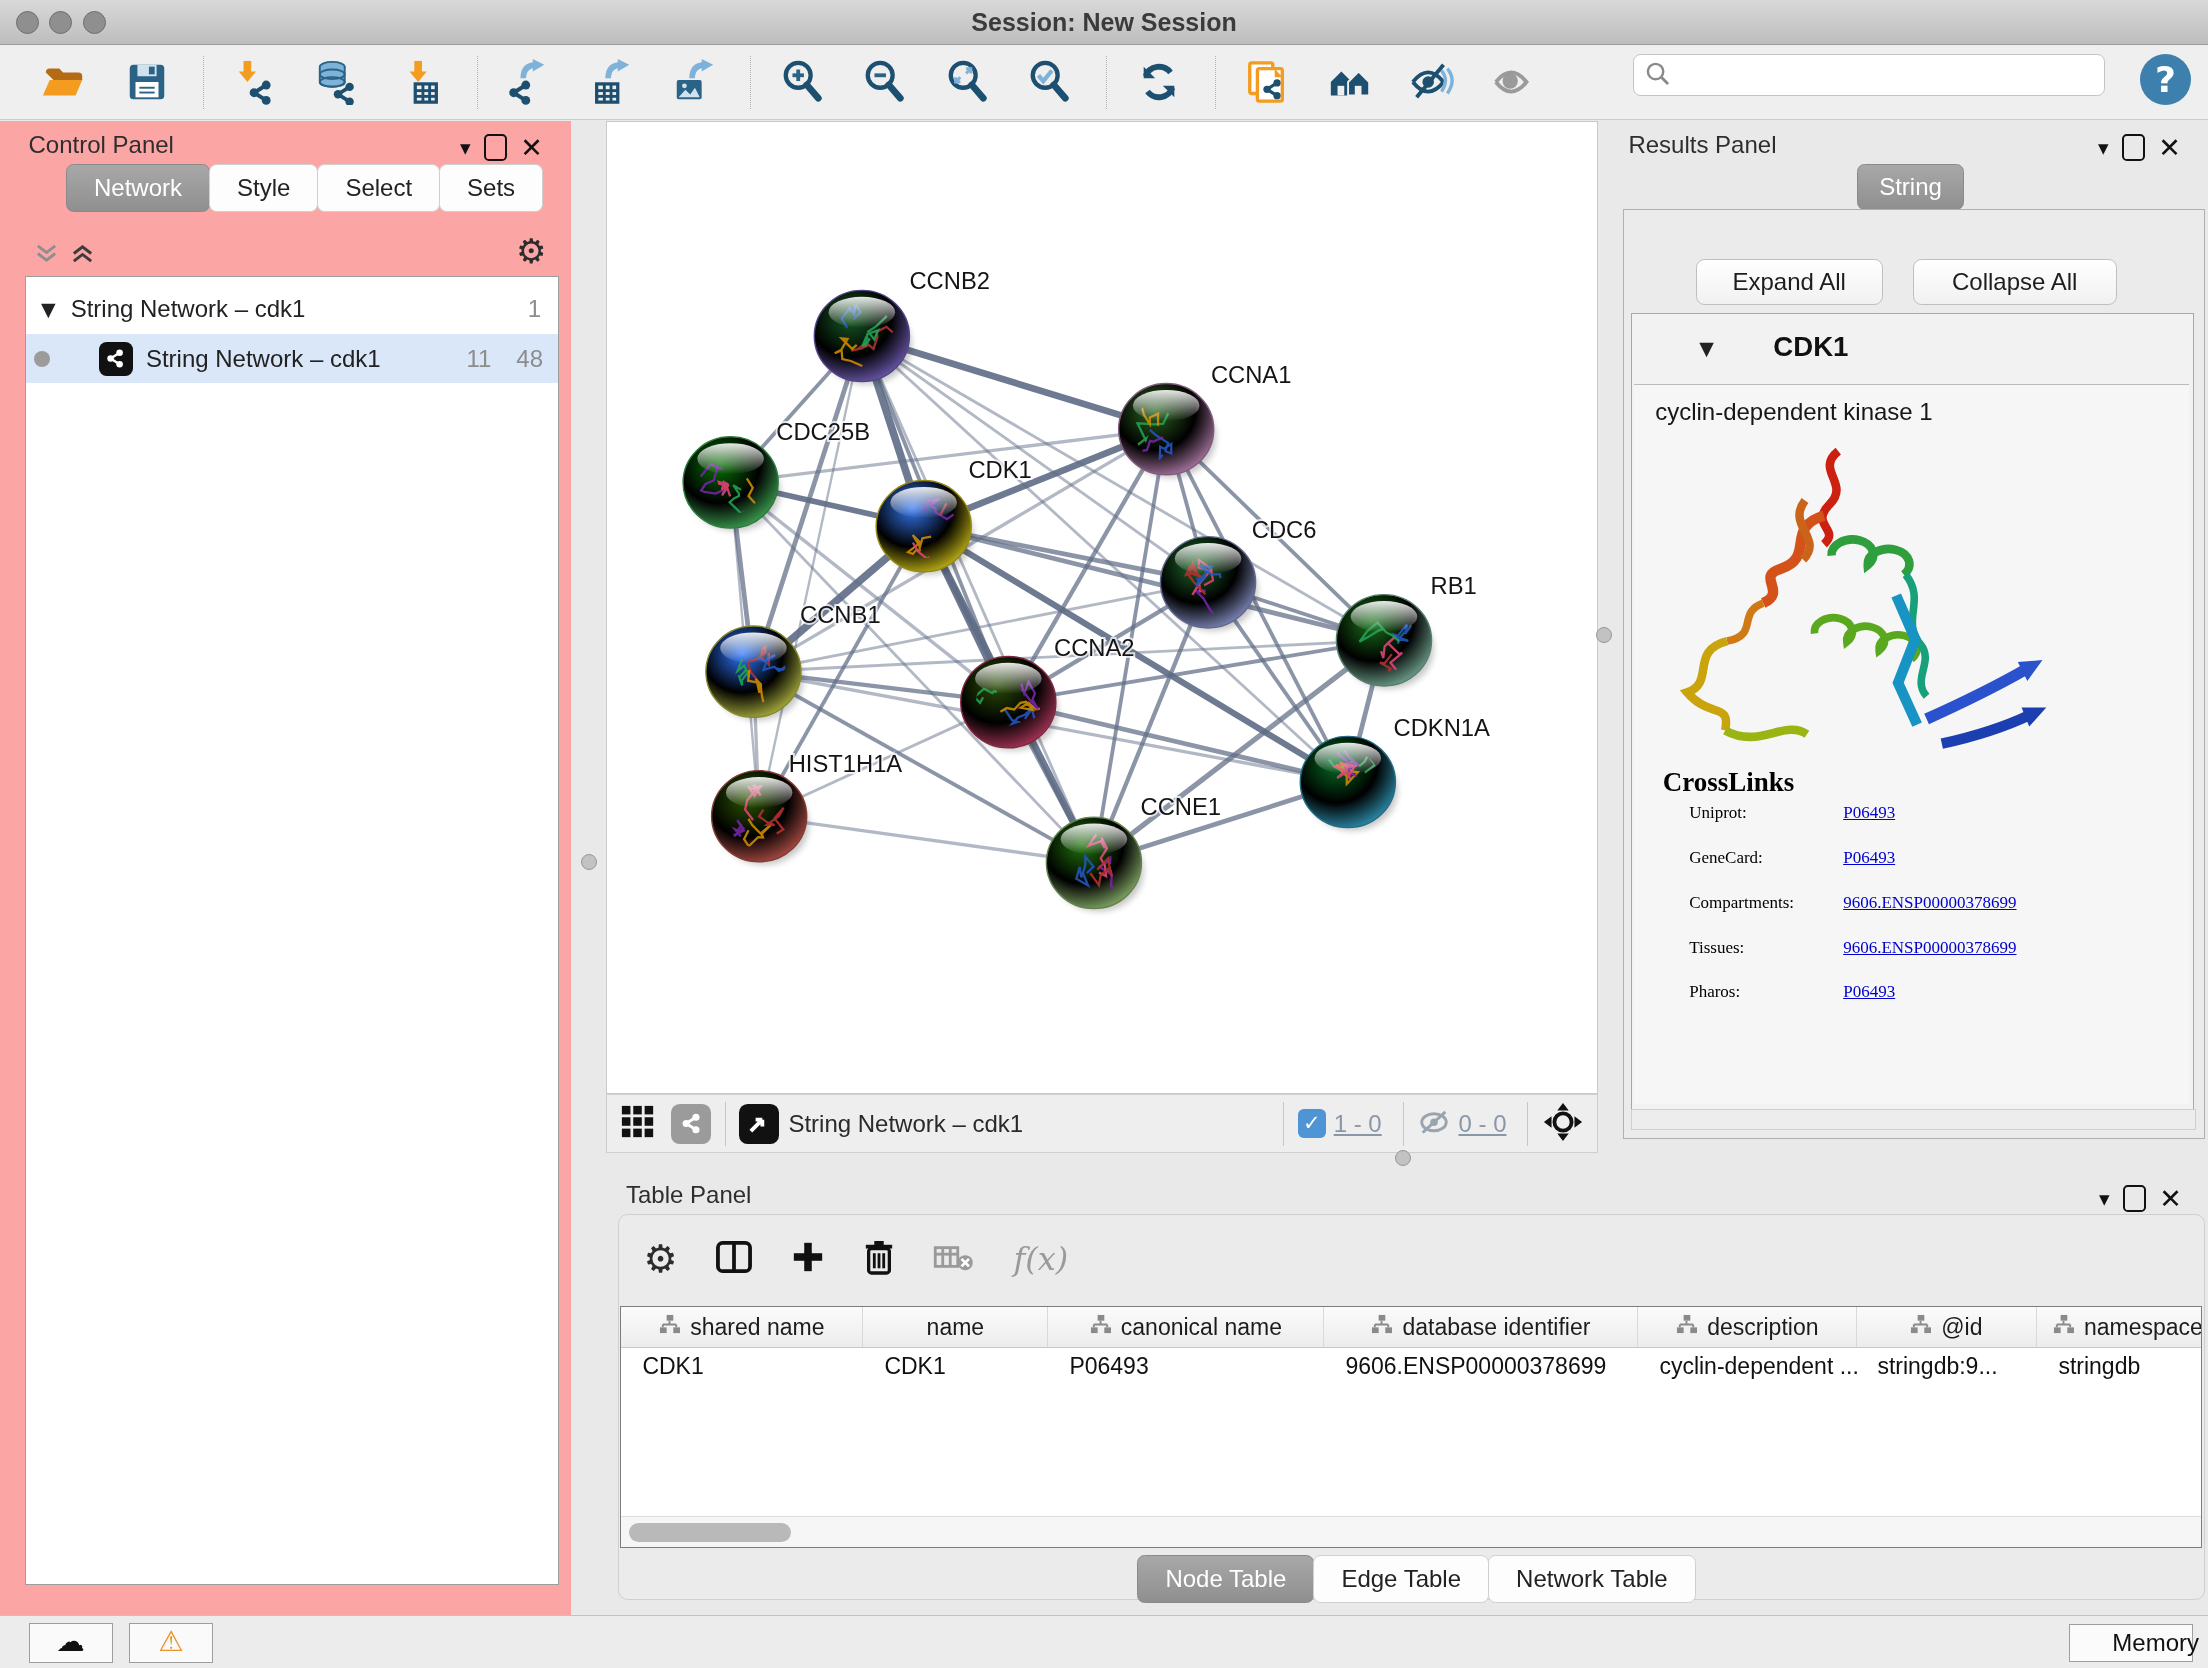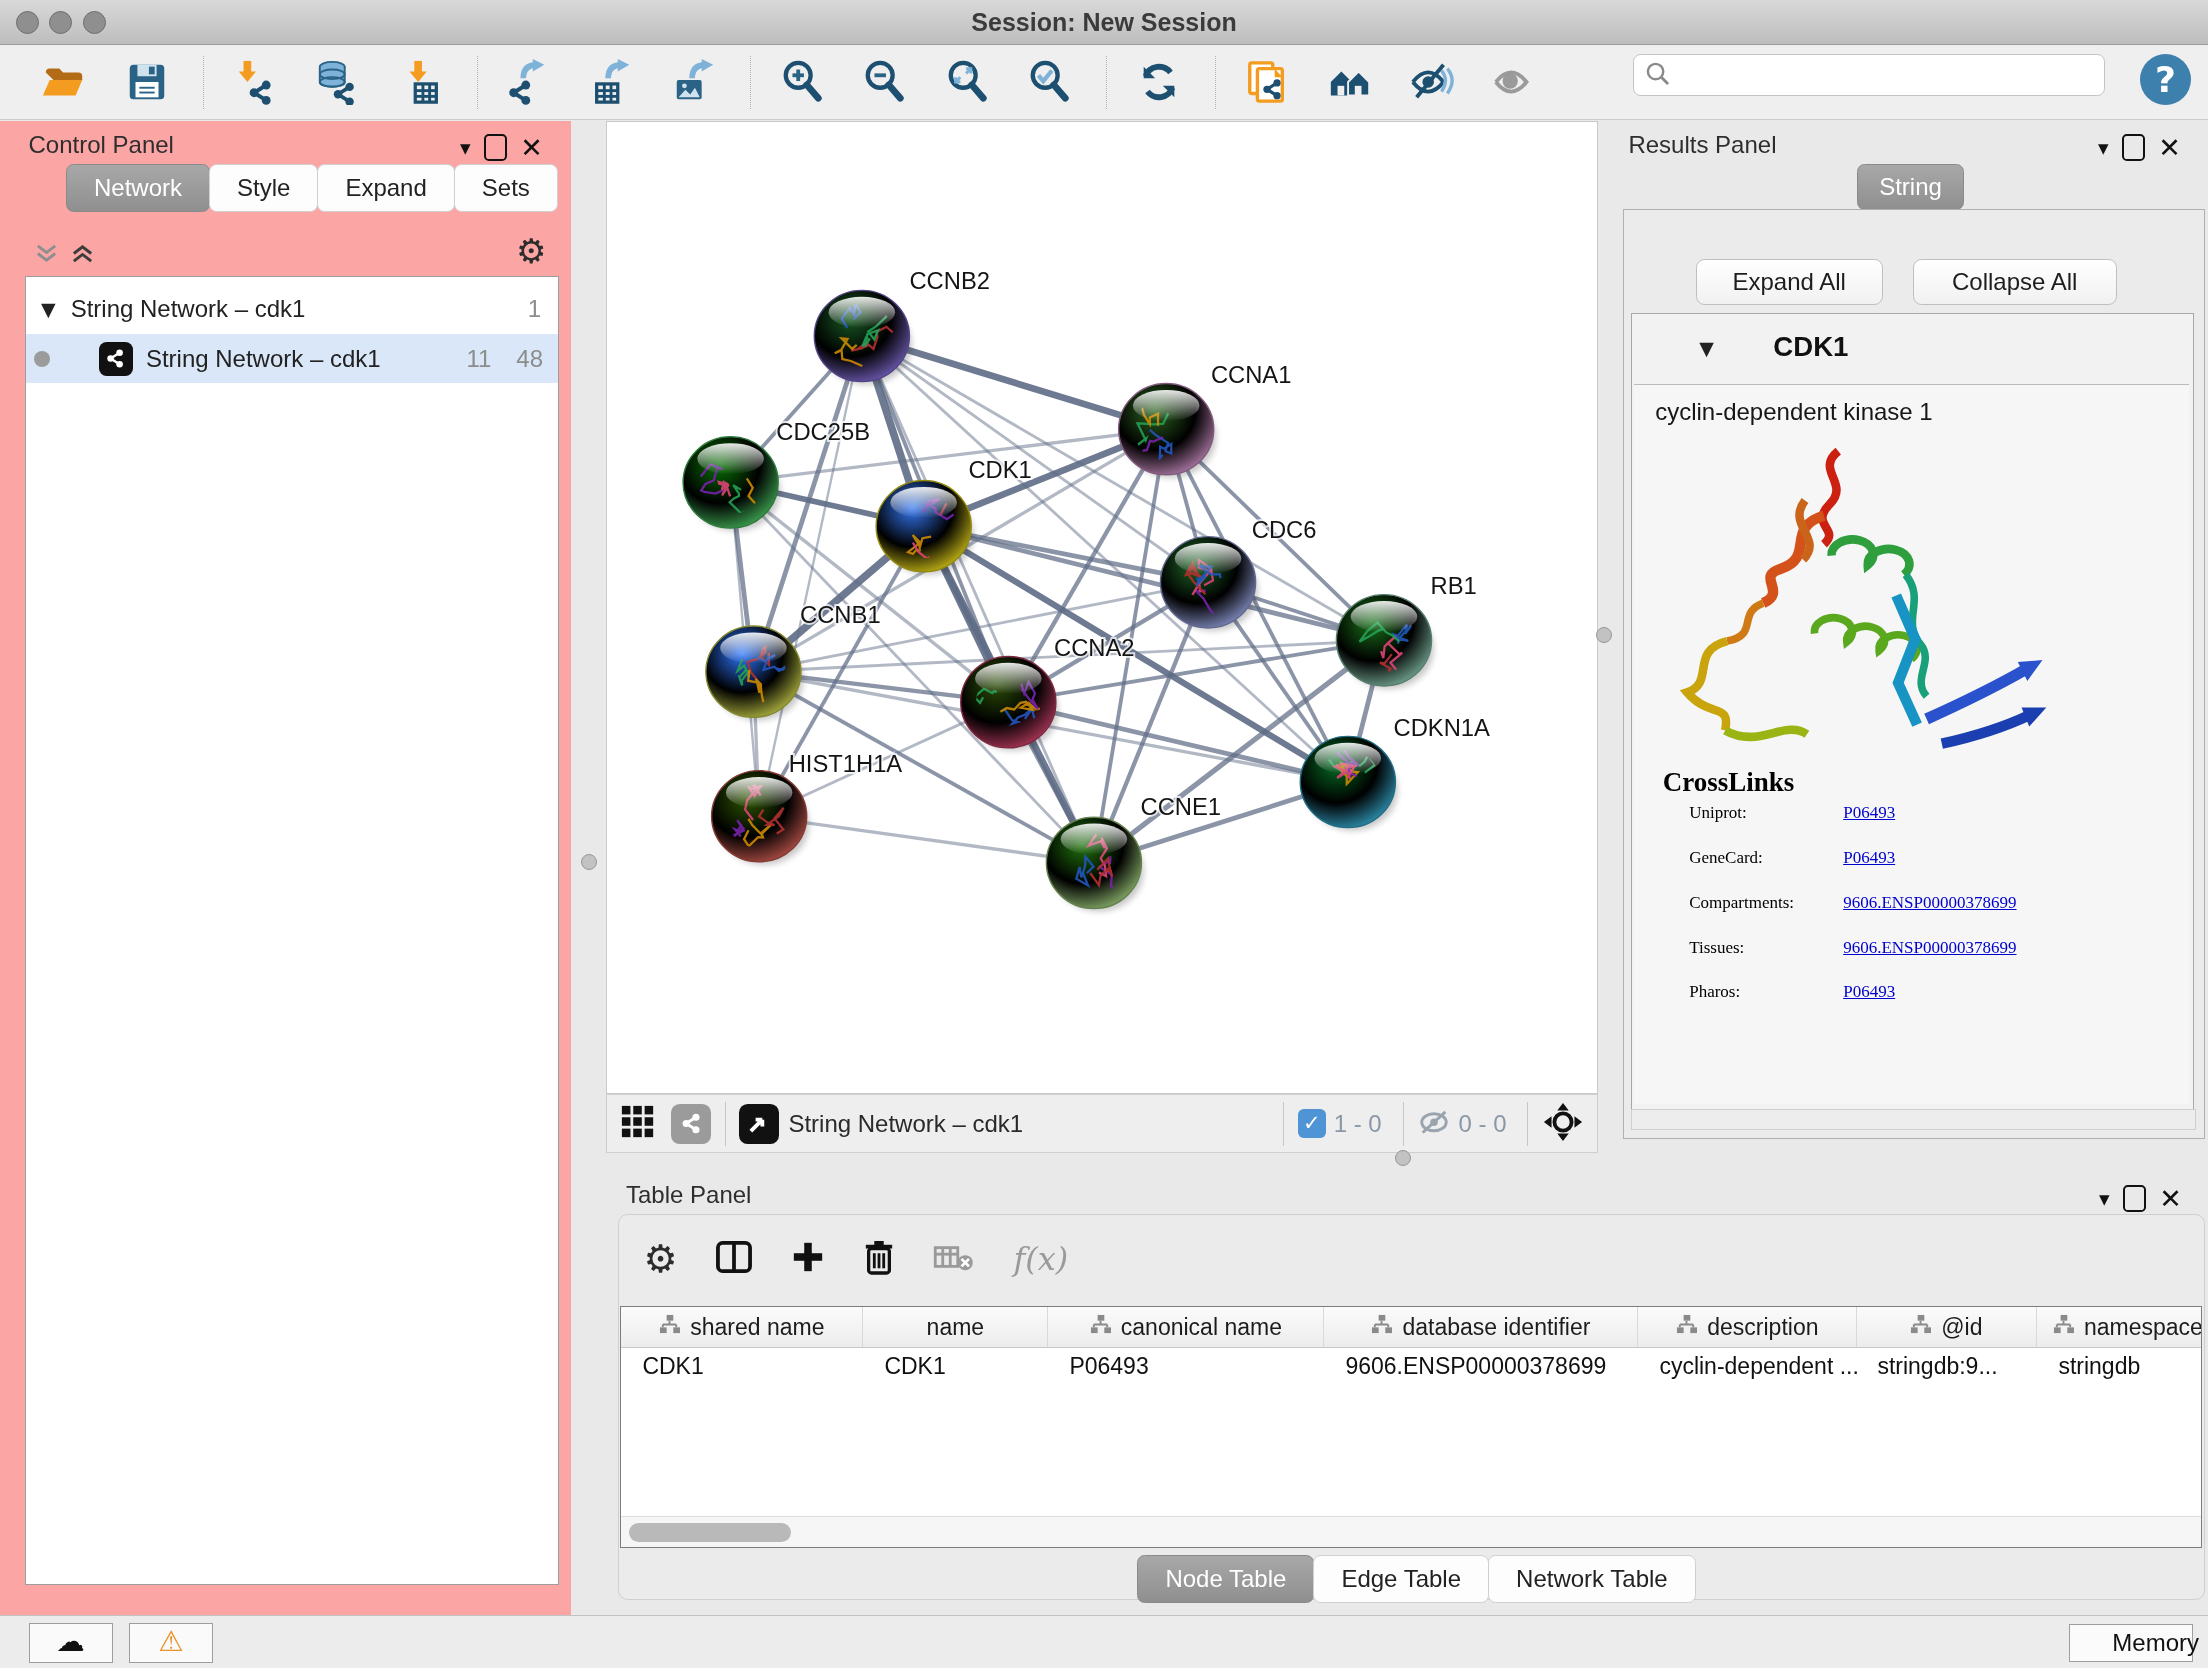--- a/index.html
+++ b/index.html
@@ -48,21 +48,21 @@
   .row-sel{background:#d9e7f8;}
   .share-badge{width:34px;height:34px;border-radius:7.6px;background:#111;display:flex;align-items:center;justify-content:center;}
   .gray-dot{width:16px;height:16px;border-radius:50%;background:#9b9b9b;}
 
   
   .canvas{position:absolute;left:606px;top:121px;width:992px;height:973px;background:#ffffff;border:1px solid #c9c9c9;box-sizing:border-box;}
   .net-footer{position:absolute;left:606px;top:1094px;width:992px;height:59px;background:#eeeeee;
     border:1px solid #cfcfcf;box-sizing:border-box;display:flex;align-items:center;}
   .nf-sep{width:0;height:44px;border-left:1px solid #c6c6c6;margin:0 13.3px;}
   .nf-title{font-size:24px;color:#2a2a2a;margin-left:9.5px;flex:1;}
-  .nf-count{font-size:24px;color:#8a97a6;margin:0 7.6px;}
+  .nf-count{font-size:24px;color:#8a97a6;margin:0 7.6px;text-decoration:underline;}
   .nlabel{font-size:25px;font-weight:500;fill:#141414;paint-order:stroke;stroke:#ffffff;stroke-width:4px;stroke-opacity:.75;}
 
   
   .dot{position:absolute;width:14.3px;height:14.3px;border-radius:50%;background:#c2c2c2;border:1px solid #979797;}
 
   
   .results{position:absolute;left:1617px;top:121px;width:592px;height:1032px;}
   .res-tab{position:absolute;left:240px;top:43px;width:105px;height:44px;line-height:44px;text-align:center;
     background:linear-gradient(#a8a8a8,#8f8f8f);color:#fff;font-size:24px;border-radius:7.6px;border:1px solid #8a8a8a;}
   .res-outer{position:absolute;left:5.7px;top:88px;width:582px;height:930px;background:#ebebeb;border:1.9px solid #b0b0b0;box-sizing:border-box;padding-left:15px;}
@@ -312,21 +312,21 @@
   <div class="control-panel">
     <div class="panel-title abs" style="left:28.5px;top:9.5px">Control Panel</div>
     <div class="panel-icons" style="left:460px;">
       <span class="pi-caret">▾</span>
       <span class="pi-float"></span>
       <span class="pi-close">✕</span>
     </div>
     <div class="cp-tabs" id="cp-tabs">
         <span class="tab sel">Network</span>
         <span class="tab">Style</span>
-        <span class="tab">Expand</span>
+        <span class="tab">Select</span>
         <span class="tab">Sets</span>
       </div>
     <div class="cp-subhead">
       <span class="abs" style="left:34px;top:13.3px">
         <svg width="25" height="25" viewBox="0 0 26 26">
             <path d="M4 5 L13 12 L22 5 M4 13 L13 20 L22 13" fill="none" stroke="#8e8e8e" stroke-width="3"></path>
           </svg>
       </span>
       <span class="abs" style="left:70px;top:13.3px">
         <svg width="25" height="25" viewBox="0 0 26 26">

